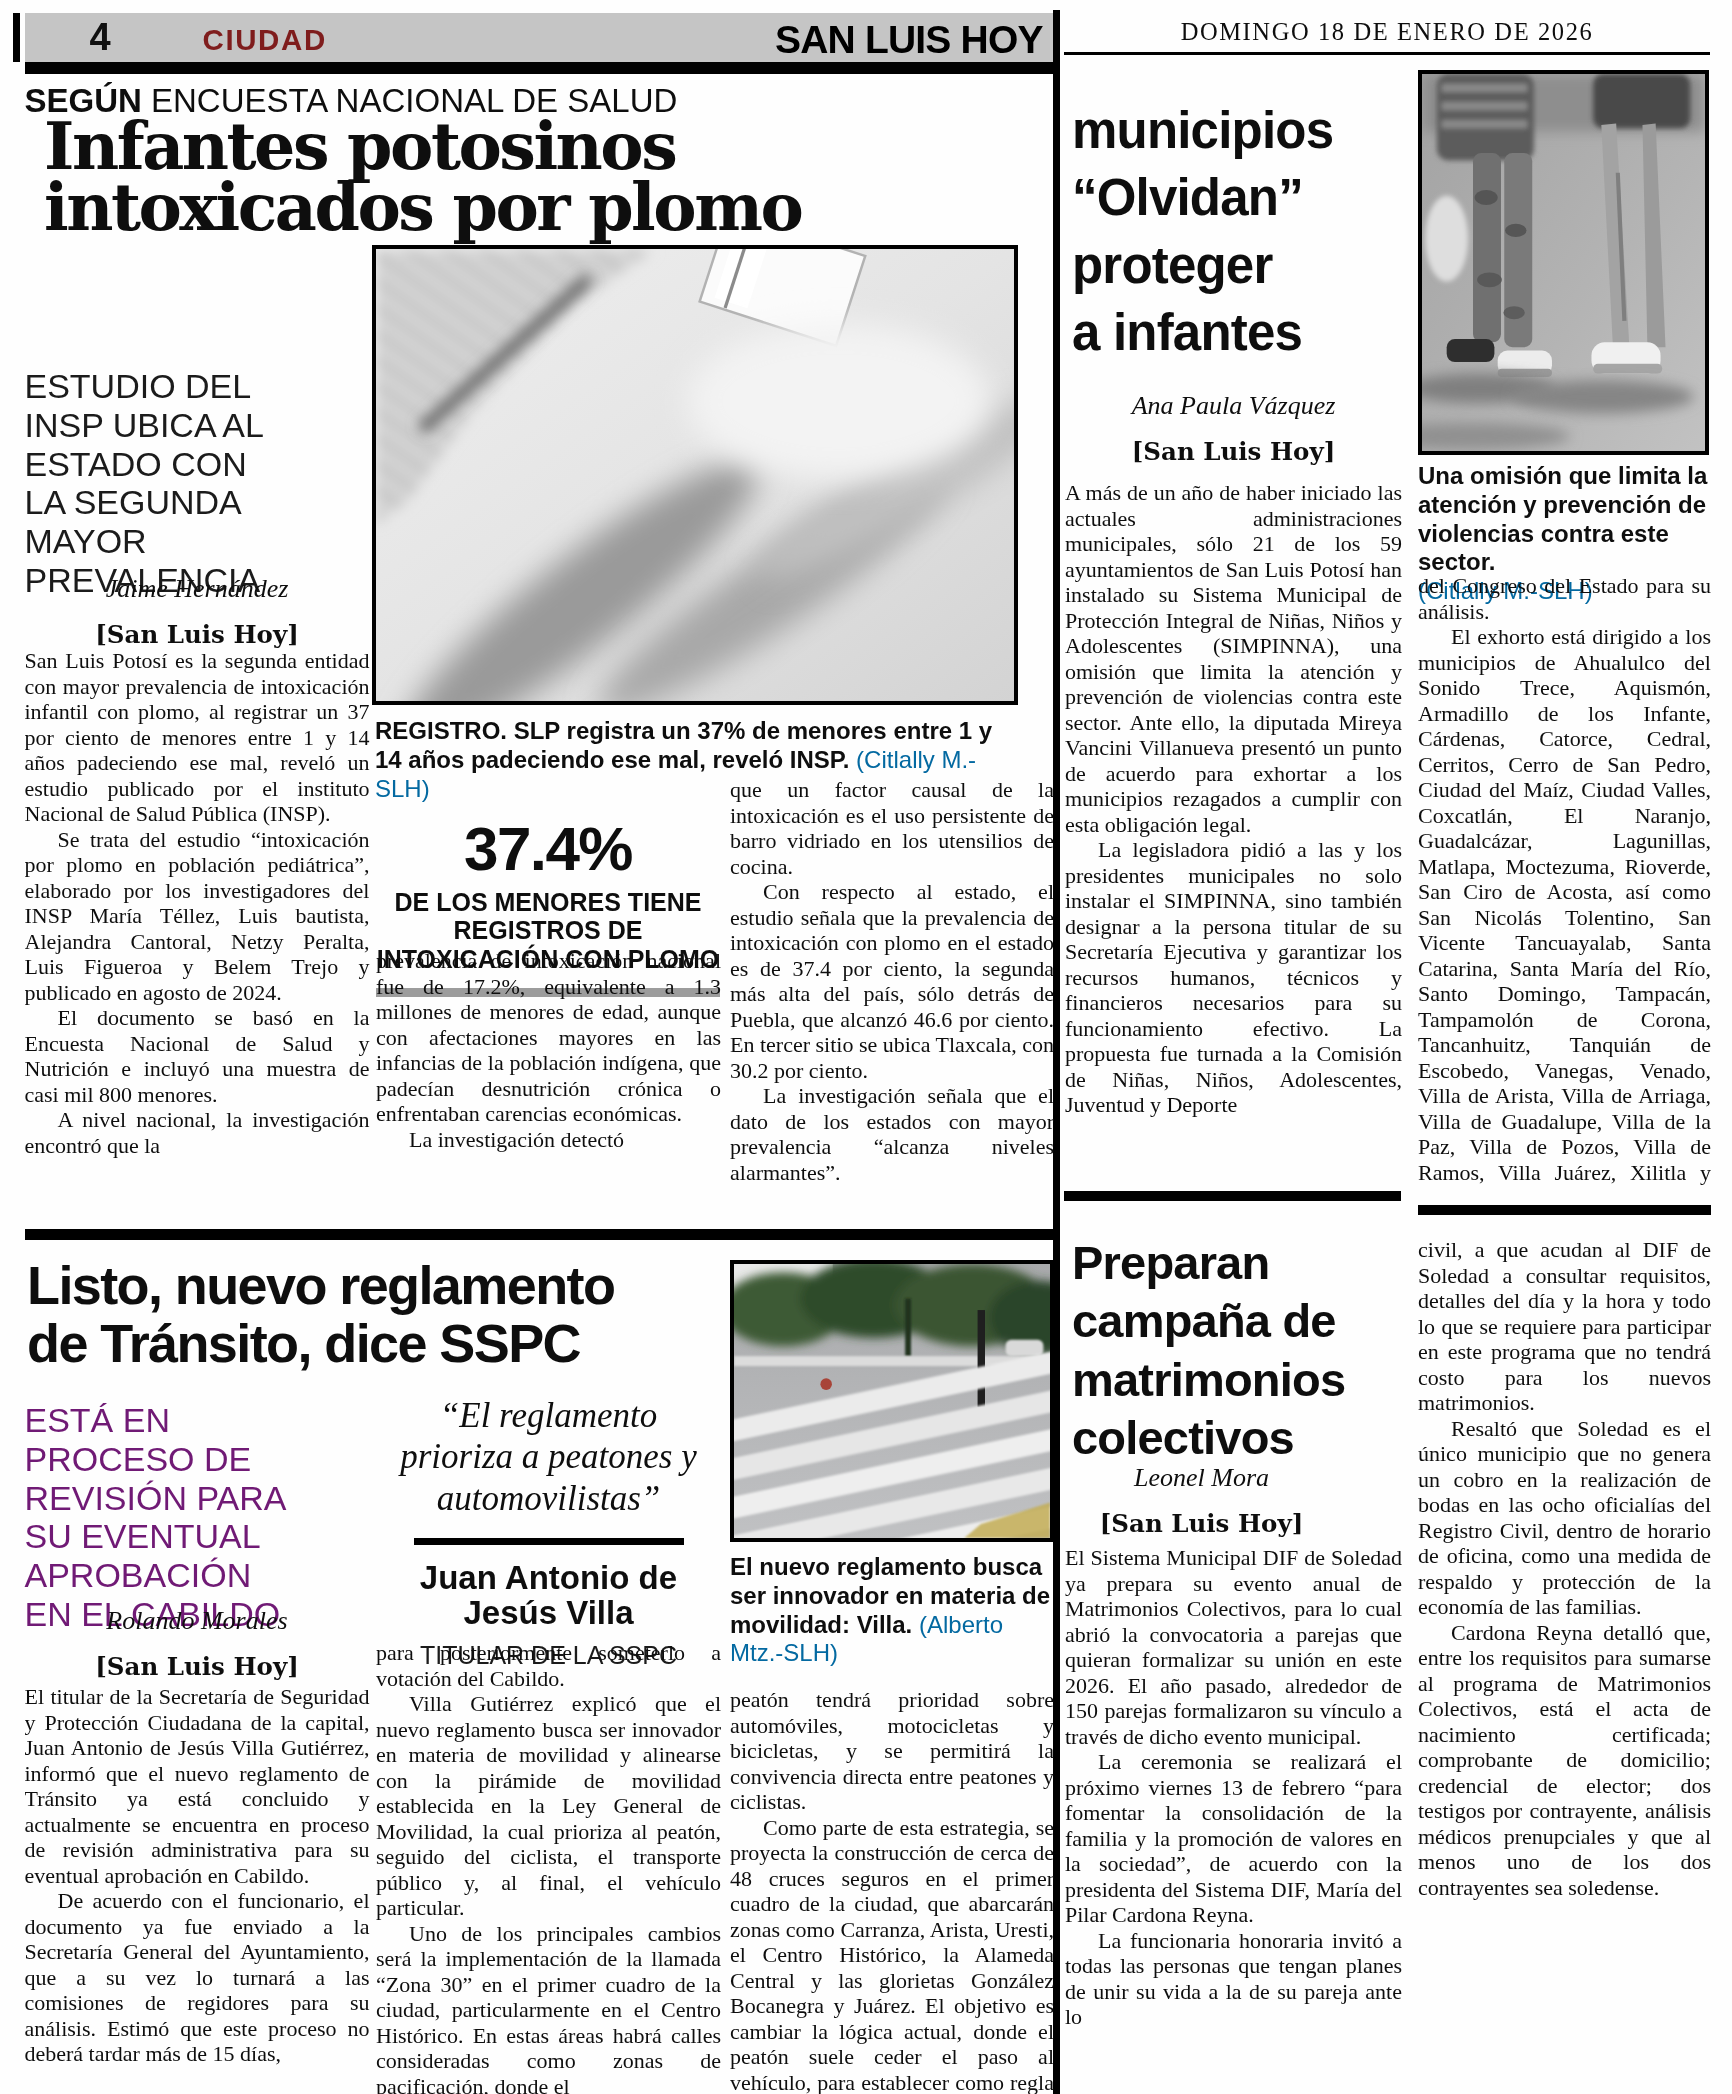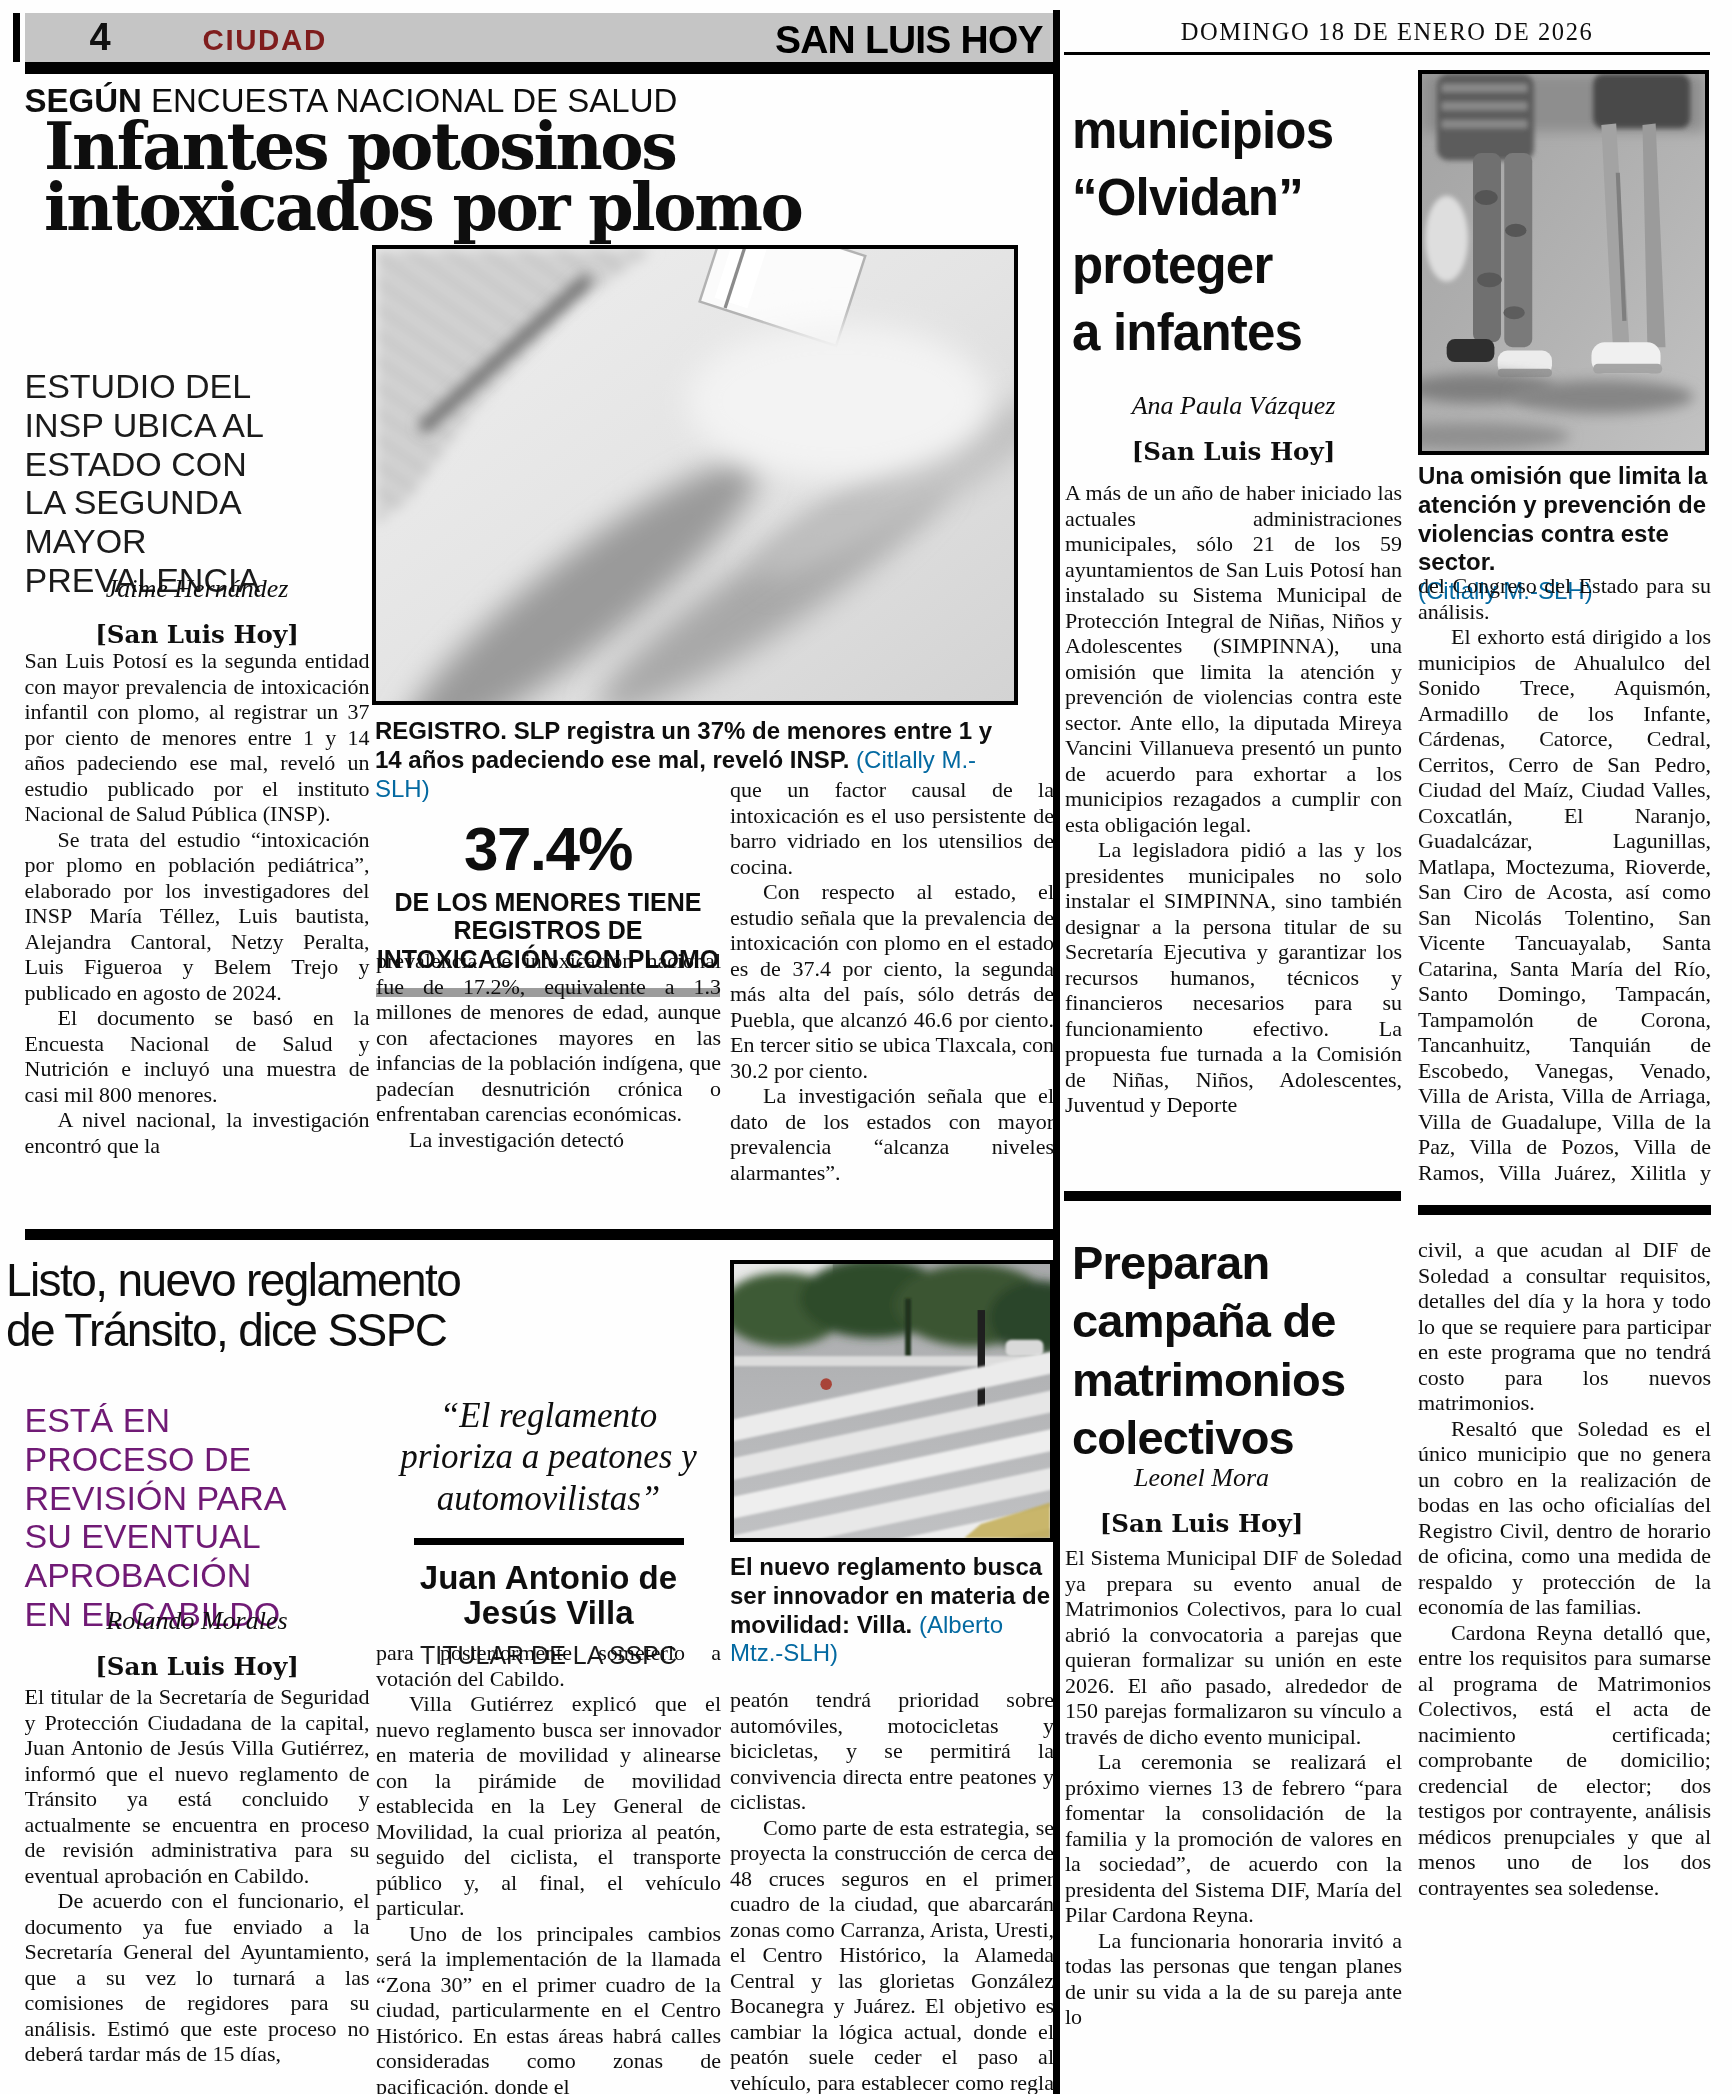--- a/index.html
+++ b/index.html
@@ -56,22 +56,22 @@
   .protect-byline{left:1064px;top:391px;width:339px;}
   .protect-col1{left:1065px;top:480px;width:337px;height:704px;}
   .photo-kids{left:1418px;top:70px;width:291px;height:385px;}
   .kids-caption{left:1418px;top:462px;width:293px;}
   .kids-caption .cap-credit{display:block;}
   .protect-col2{left:1418px;top:573px;width:293px;height:612px;}
   .rule-protect1{left:1064px;top:1191px;width:337px;height:9.8px;background:#000;}
   .rule-protect2{left:1418px;top:1205px;width:293px;height:9.8px;background:#000;}
 
   
-  .transit-hl{left:6px;top:1256px;width:818px;font-family:"Liberation Sans",sans-serif;
-              font-weight:normal;font-size:46px;line-height:1.08;letter-spacing:-1.6px;}
+  .transit-hl{left:27px;top:1256px;width:818px;font-family:"Liberation Sans",sans-serif;
+              font-weight:bold;font-size:54px;line-height:1.08;letter-spacing:-1.6px;}
   .transit-deck{left:24.5px;top:1401px;width:278px;font:34px "Liberation Sans",sans-serif;line-height:1.14;color:#701a75;}
   .transit-byline{left:24.5px;top:1606px;width:345px;}
   .transit-col1{left:24.5px;top:1684px;width:345px;height:411px;}
   .pull-quote{left:383px;top:1395px;width:331px;text-align:center;}
   .quote-text{font:italic 35px "Liberation Serif",serif;line-height:1.18;}
   .quote-rule{width:270px;height:6.5px;background:#000;margin:19.6px auto 14.7px auto;}
   .quote-name{font-family:"Liberation Sans",sans-serif;font-weight:bold;font-size:33px;line-height:1.08;}
   .quote-title{font-family:"Liberation Sans",sans-serif;font-size:25px;margin-top:9.8px;color:#1b1b1b;}
   .transit-col2{left:376px;top:1640px;width:345px;height:455px;}
   .photo-street{left:730px;top:1260px;width:324px;height:282px;}

